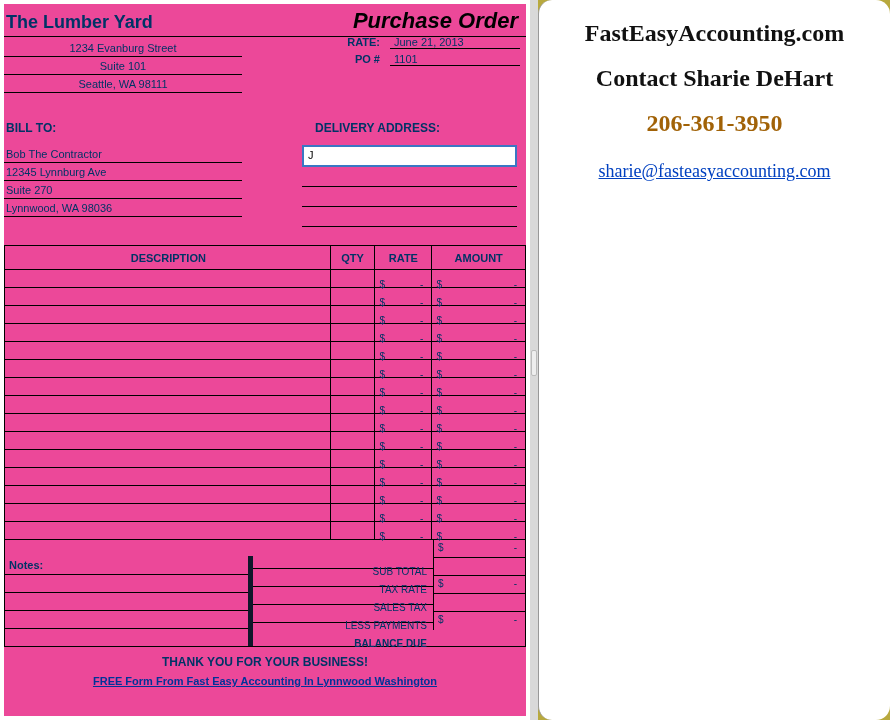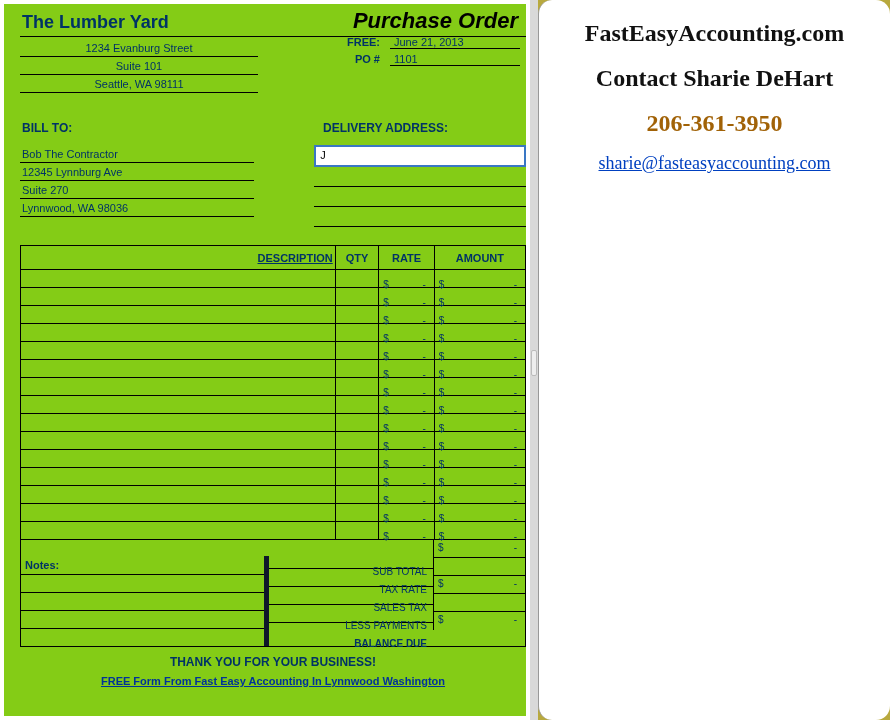--- a/index.html
+++ b/index.html
@@ -13,23 +13,22 @@
   }
   .left-panel {
     width: 530px;
     height: 720px;
     background: #fff;
     padding: 4px;
   }
   .po-sheet {
     width: 100%;
     height: 100%;
-    background: #84cc16;
+    background: #ec4899;
     position: relative;
-    padding-left: 16px;
   }
   .header-row {
     display: flex;
     justify-content: space-between;
     align-items: baseline;
   }
   .company-name {
     font-size: 18px;
     font-weight: bold;
     color: #003366;
@@ -121,21 +120,21 @@
     font-size: 11px;
     color: #003366;
   }
   table.items th {
     border: 1px solid #000;
     padding: 4px 2px;
     font-weight: bold;
     text-align: center;
     height: 24px;
   }
-  table.items th.desc { text-align: right; padding-left: 4px; width: 320px; text-decoration: underline;}
+  table.items th.desc { text-align: center; padding-left: 4px; width: 320px;}
   table.items th.qty { width: 44px; }
   table.items th.rate { width: 56px; }
   table.items th.amount { width: 92px; }
   table.items td {
     border: 1px solid #000;
     height: 18px;
     padding: 1px 4px;
     font-size: 10px;
   }
   .money { position: relative; }
@@ -222,21 +221,21 @@
     background: #fff;
     border-left: 1px solid #999;
     padding: 16px 10px;
     text-align: center;
     font-family: Georgia, 'Times New Roman', serif;
     border-radius: 14px;
   }
   .rp-line1 { font-size: 24px; font-weight: bold; color: #111; margin-top: 4px;}
   .rp-line2 { font-size: 24px; font-weight: bold; color: #111; margin-top: 18px;}
   .rp-line3 { font-size: 24px; font-weight: bold; color: #a16207; margin-top: 18px;}
-  .rp-email  { font-size: 18px; color: #0040c0; text-decoration: underline; margin-top: 16px; display:inline-block;}
+  .rp-email  { font-size: 18px; color: #0040c0; text-decoration: underline; margin-top: 24px; display:inline-block;}
 </style>
 </head>
 <body>
 
 <div class="left-panel">
   <div class="po-sheet">
 
     <div class="header-row">
       <div class="company-name">The Lumber Yard</div>
       <div class="po-title">Purchase Order</div>
@@ -244,21 +243,21 @@
     <div class="divider"></div>
 
     <div class="addr-block">
       <div class="addr-line half">1234 Evanburg Street</div>
       <div class="addr-line half">Suite 101</div>
       <div class="addr-line half">Seattle, WA 98111</div>
     </div>
 
     <div class="meta-block">
       <div class="meta-row">
-        <div class="meta-label">FREE:</div>
+        <div class="meta-label">RATE:</div>
         <div class="meta-val">June 21, 2013</div>
       </div>
       <div class="meta-row">
         <div class="meta-label">PO #</div>
         <div class="meta-val">1101</div>
       </div>
     </div>
 
     <div class="section-labels">
       <div class="sec-label">BILL TO:</div>

